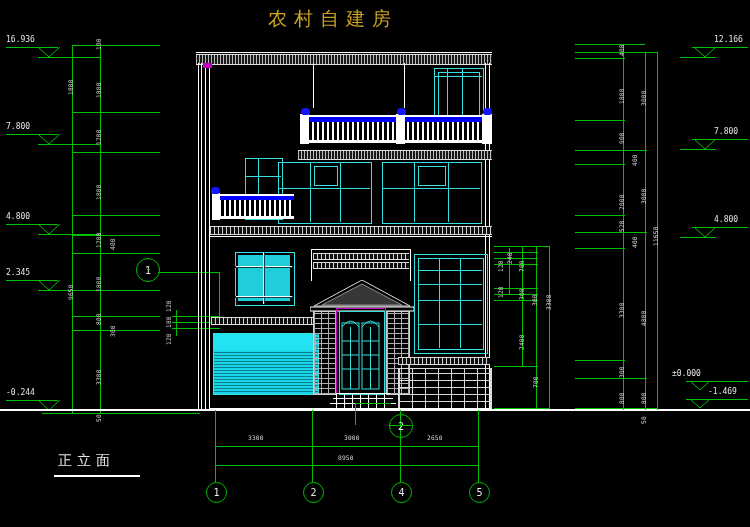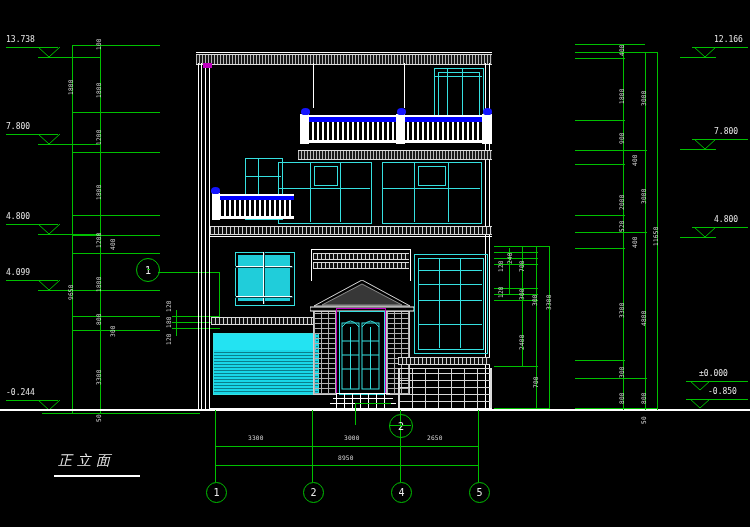--- a/index.html
+++ b/index.html
@@ -18,21 +18,21 @@
   .ml{position:absolute;background:#c000c0;}      
 
   .dtxt{position:absolute;color:#d8d8d8;font-size:6.2px;line-height:6.2px;
         letter-spacing:.2px;white-space:nowrap;}
   .dtxt.v{transform-origin:0 0;transform:rotate(-90deg);}
   .elev{position:absolute;color:#e6e6e6;font-size:8px;line-height:8px;white-space:nowrap;}
 
   .title{position:absolute;color:#c9a227;font-size:19px;letter-spacing:7px;
          font-family:"DejaVu Sans","Liberation Sans",sans-serif;white-space:nowrap;}
   .subt{position:absolute;color:#e8e8e8;font-size:14px;letter-spacing:5px;
-        font-family:"DejaVu Sans","Liberation Sans",sans-serif;white-space:nowrap;font-style:italic;}
+        font-family:"DejaVu Sans","Liberation Sans",sans-serif;white-space:nowrap;}
 
   .bub{position:absolute;border:1px solid #00c000;border-radius:50%;
        color:#eaeaea;font-size:10px;display:flex;align-items:center;
        justify-content:center;}
 
   
   .band{position:absolute;background:
      repeating-linear-gradient(90deg,#b8b8b8 0 1px,#1a1a1a 1px 3px);
      border-top:1px solid #e0e0e0;border-bottom:1px solid #e0e0e0;}
   .band2{position:absolute;background:
@@ -53,45 +53,46 @@
   .glass{position:absolute;background:#23e3f2;}
   .wfr{position:absolute;border:1px solid #36e0e0;}
   .orn{position:absolute;width:9px;height:7px;background:#1414ff;
        border-radius:50% 50% 40% 40%;}
 </style>
 </head>
 <body>
 
 <div id="stage">
 
-
-  <div>
-
-    <div class="elev" style="left:6px;top:36px;">13.738</div>
+  <div class="title" style="left:268px;top:6px;">农村自建房</div>
+
+  <div>
+
+    <div class="elev" style="left:6px;top:36px;">16.936</div>
     <div class="gl hl" style="left:6px;top:47px;width:52px;"></div>
     <svg class="abs" style="left:38px;top:47px;" width="22" height="11">
       <polyline points="0,0 11,10 22,0" fill="none" stroke="#00c000" stroke-width="1"></polyline>
     </svg>
     <div class="gl hl" style="left:38px;top:57px;width:62px;"></div>
 
     <div class="elev" style="left:6px;top:123px;">7.800</div>
     <div class="gl hl" style="left:6px;top:134px;width:52px;"></div>
     <svg class="abs" style="left:38px;top:134px;" width="22" height="11">
       <polyline points="0,0 11,10 22,0" fill="none" stroke="#00c000" stroke-width="1"></polyline>
     </svg>
     <div class="gl hl" style="left:38px;top:144px;width:62px;"></div>
 
     <div class="elev" style="left:6px;top:213px;">4.800</div>
     <div class="gl hl" style="left:6px;top:224px;width:52px;"></div>
     <svg class="abs" style="left:38px;top:224px;" width="22" height="11">
       <polyline points="0,0 11,10 22,0" fill="none" stroke="#00c000" stroke-width="1"></polyline>
     </svg>
     <div class="gl hl" style="left:38px;top:234px;width:62px;"></div>
 
-    <div class="elev" style="left:6px;top:269px;">4.099</div>
+    <div class="elev" style="left:6px;top:269px;">2.345</div>
     <div class="gl hl" style="left:6px;top:280px;width:52px;"></div>
     <svg class="abs" style="left:38px;top:280px;" width="22" height="11">
       <polyline points="0,0 11,10 22,0" fill="none" stroke="#00c000" stroke-width="1"></polyline>
     </svg>
     <div class="gl hl" style="left:38px;top:290px;width:62px;"></div>
 
     <div class="elev" style="left:6px;top:389px;">-0.244</div>
     <div class="gl hl" style="left:6px;top:400px;width:52px;"></div>
     <svg class="abs" style="left:38px;top:400px;" width="22" height="11">
       <polyline points="0,0 11,10 22,0" fill="none" stroke="#00c000" stroke-width="1"></polyline>
@@ -372,27 +373,27 @@
     </svg>
     <div class="gl hl" style="left:680px;top:149px;width:36px;"></div>
 
     <div class="elev" style="left:714px;top:216px;">4.800</div>
     <div class="gl hl" style="left:692px;top:227px;width:56px;"></div>
     <svg class="abs" style="left:694px;top:227px;" width="22" height="11">
       <polyline points="0,0 11,10 22,0" fill="none" stroke="#00c000" stroke-width="1"></polyline>
     </svg>
     <div class="gl hl" style="left:680px;top:237px;width:36px;"></div>
 
-    <div class="elev" style="left:699px;top:370px;">±0.000</div>
+    <div class="elev" style="left:672px;top:370px;">±0.000</div>
     <div class="gl hl" style="left:686px;top:381px;width:62px;"></div>
     <svg class="abs" style="left:690px;top:381px;" width="20" height="10">
       <polyline points="0,0 10,9 20,0" fill="none" stroke="#00c000" stroke-width="1"></polyline>
     </svg>
 
-    <div class="elev" style="left:708px;top:388px;">-0.850</div>
+    <div class="elev" style="left:708px;top:388px;">-1.469</div>
     <div class="gl hl" style="left:686px;top:399px;width:62px;"></div>
     <svg class="abs" style="left:690px;top:399px;" width="20" height="10">
       <polyline points="0,0 10,9 20,0" fill="none" stroke="#00c000" stroke-width="1"></polyline>
     </svg>
   </div>
 
   <div>
 
     <div class="gl vl" style="left:215px;top:410px;height:72px;"></div>
     <div class="gl vl" style="left:312px;top:410px;height:72px;"></div>

